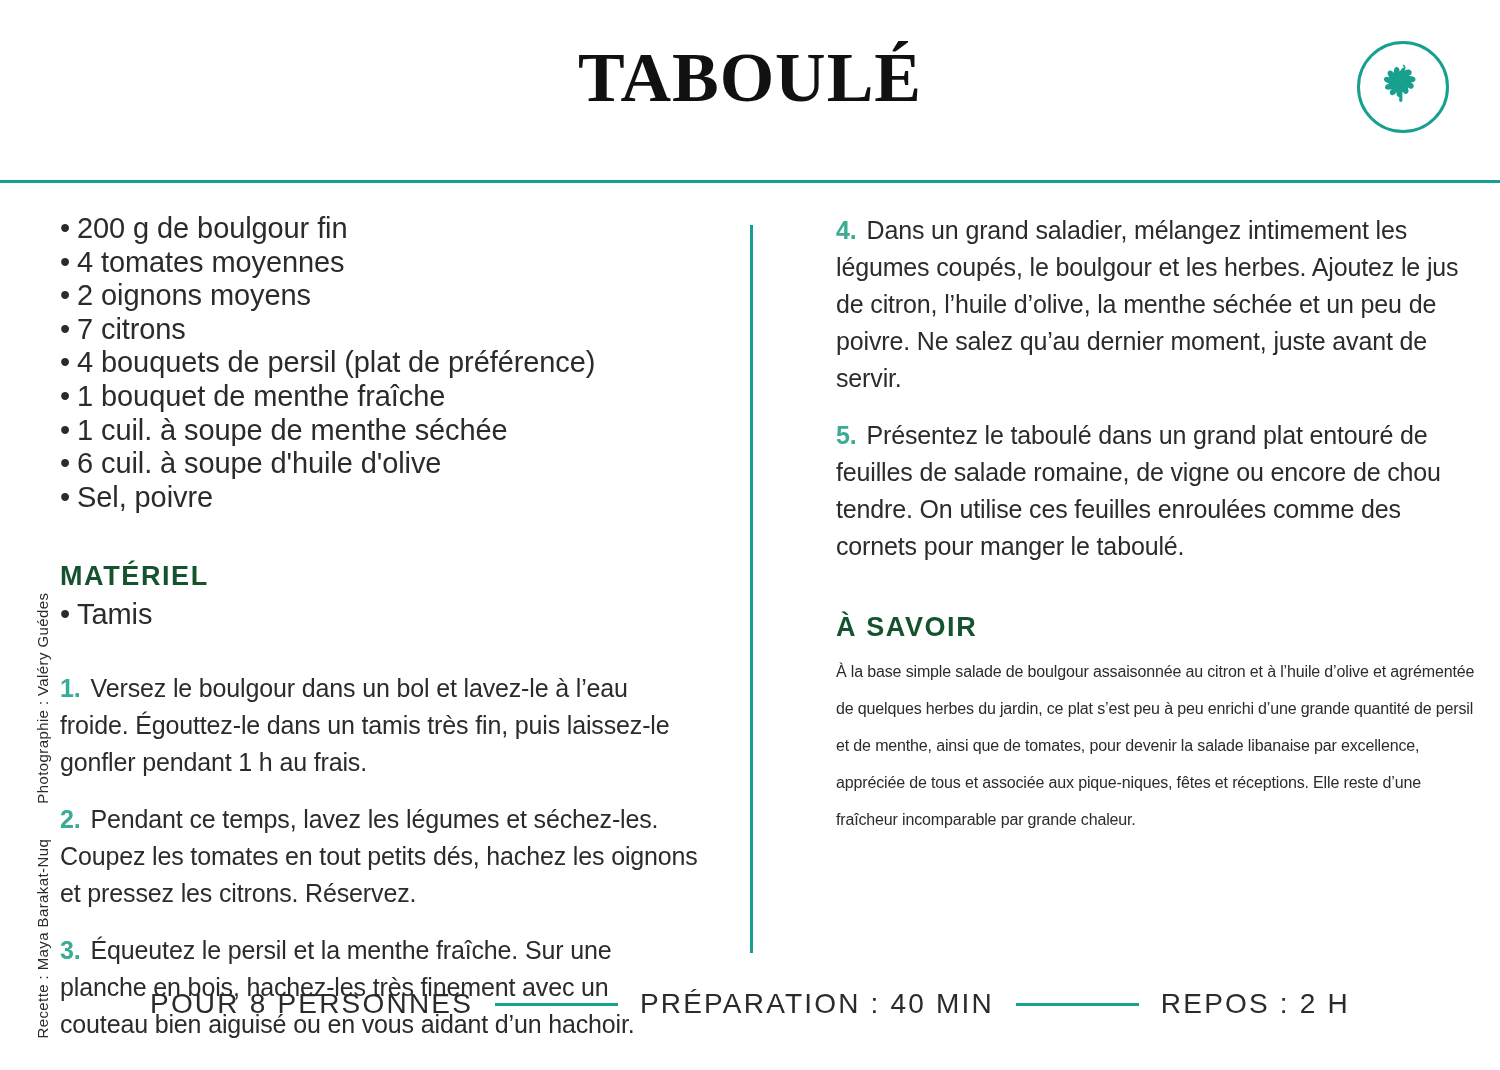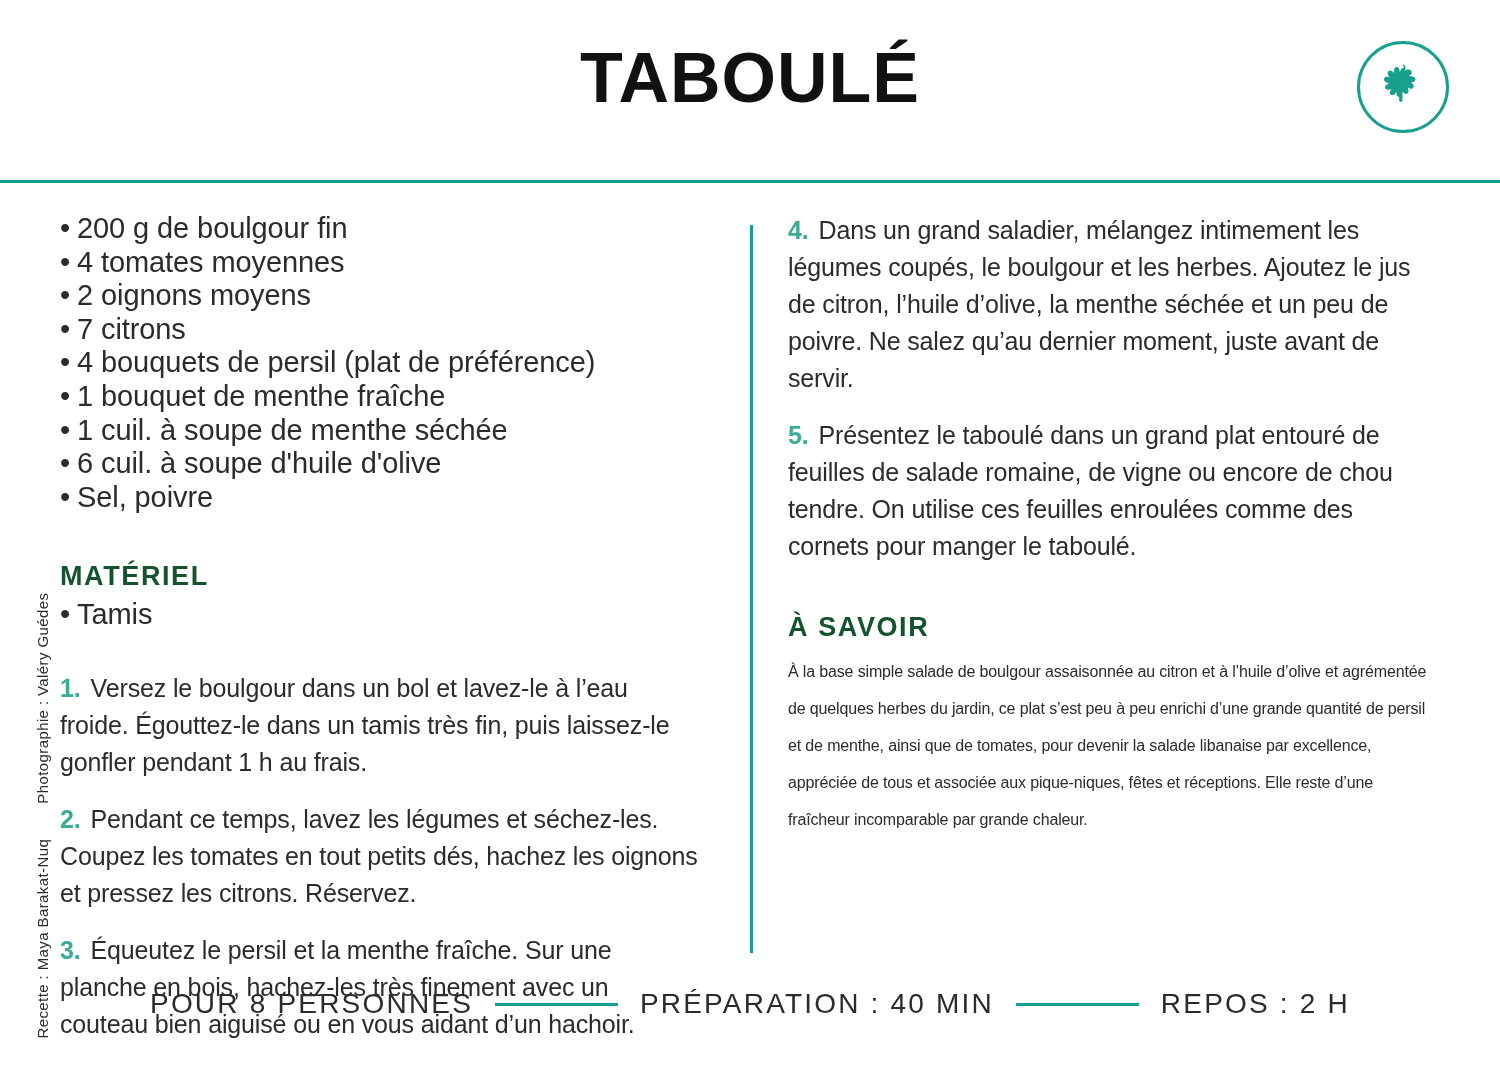--- a/index.html
+++ b/index.html
@@ -30,21 +30,21 @@
   #recipe-title {
     position: absolute;
     left: 0;
     top: 38px;
     width: 1500px;
     text-align: center;
     font-size: 70px;
     font-weight: 700;
     letter-spacing: 1px;
     color: #111111;
-    font-family: Liberation Sans, sans-serif;
+    font-family: Liberation Serif, serif;
   }
   #logo-badge {
     position: absolute;
     left: 1357px;
     top: 41px;
     width: 92px;
     height: 92px;
     border: 3px solid #18a08f;
     border-radius: 50%;
     box-sizing: border-box;
@@ -93,21 +93,21 @@
     display: inline-block;
     width: 26px;
   }
 
   
   .column {
     position: absolute;
     top: 212px;
   }
   #left-column { left: 60px; width: 640px; }
-  #right-column { left: 788px; width: 645px; }
+  #right-column { left: 836px; width: 645px; }
 
   
   #ingredients-list {
     list-style: none;
     margin: 0;
     padding: 0;
   }
   #ingredients-list li,
   #equipment-list li {
     font-size: 29px;

